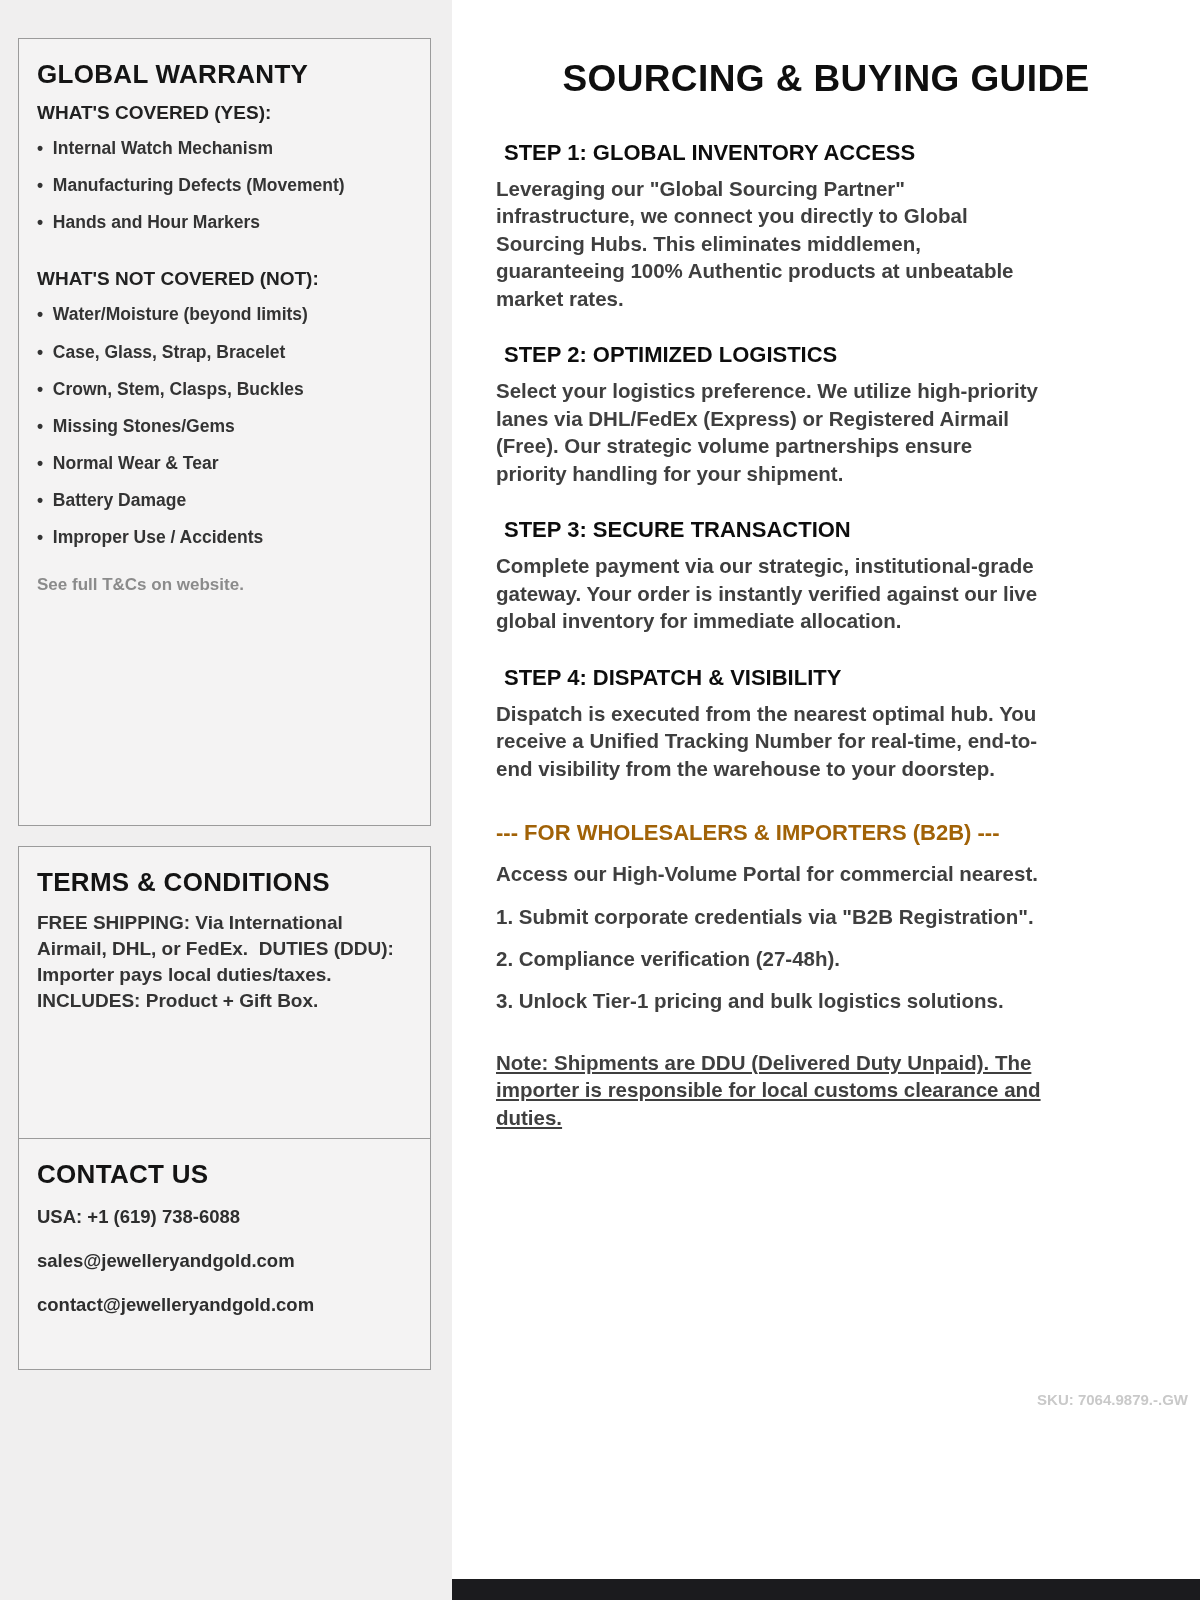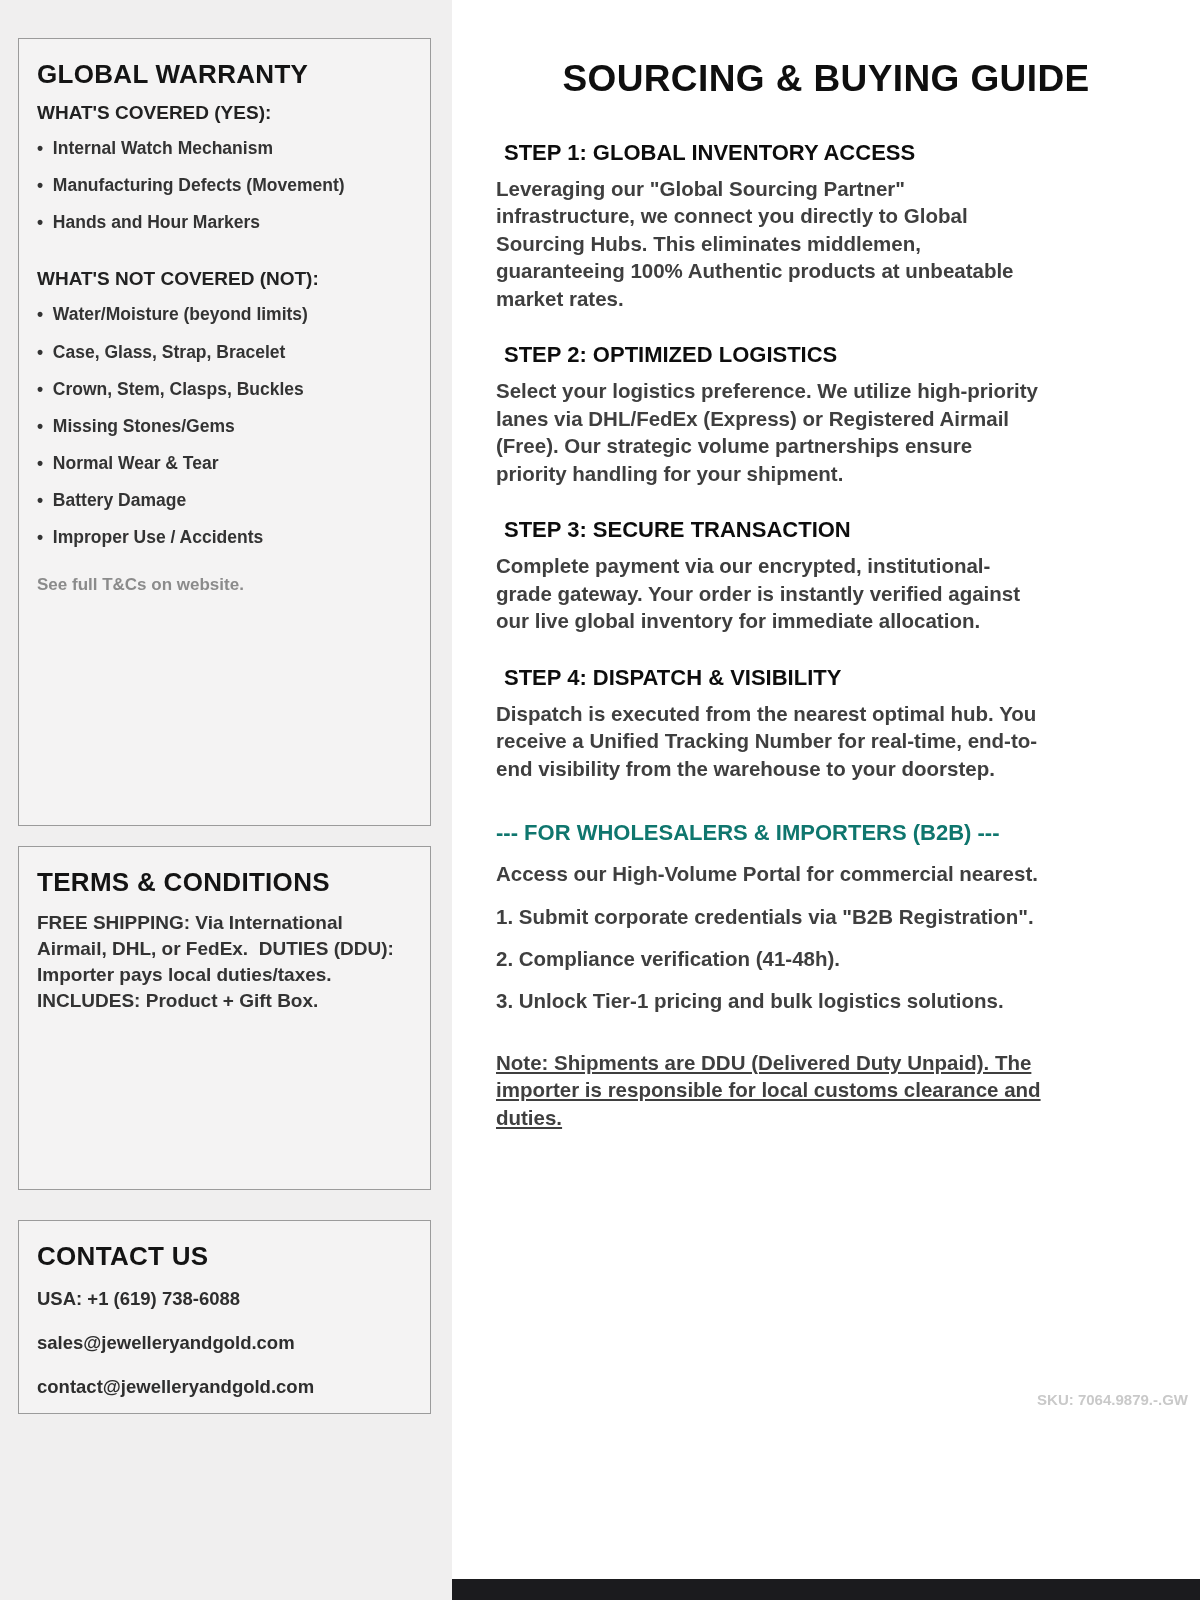--- a/index.html
+++ b/index.html
@@ -22,21 +22,21 @@
   .box {
     position: absolute;
     left: 18px;
     width: 413px;
     background: #f4f3f3;
     border: 1px solid #9b9b9b;
     padding: 20px 18px;
   }
   .box-warranty { top: 38px;  height: 788px; }
   .box-terms    { top: 846px; height: 344px; }
-  .box-contact  { top: 1220px; height: 194px; }
+  .box-contact  { top: 1138px; height: 232px; }
 
   .box-title {
     margin: 0 0 12px 0;
     font-size: 26px;
     font-weight: bold;
     color: #141414;
     letter-spacing: 0.3px;
   }
   .sub-heading {
     margin: 0 0 14px 0;
@@ -113,21 +113,21 @@
     max-width: 545px;
     font-size: 20.5px;
     font-weight: bold;
     color: #3f3f3f;
     line-height: 1.34;
   }
   .b2b-title {
     margin: 38px 0 14px 0;
     font-size: 22px;
     font-weight: bold;
-    color: #0f766e;
+    color: #a16207;
   }
   .b2b-item { margin: 0 0 15px 0; }
   .b2b-intro { margin-bottom: 15px; }
   .b2b-note { margin-top: 34px; text-decoration: underline; }
 
   .sku {
     position: absolute;
     right: 12px;
     bottom: 32px;
     font-size: 15px;
@@ -193,33 +193,33 @@
         <p class="step-body">Leveraging our "Global Sourcing Partner" infrastructure, we connect you directly to Global Sourcing Hubs. This eliminates middlemen, guaranteeing 100% Authentic products at unbeatable market rates.</p>
       </section>
 
       <section class="step">
         <h2 class="step-title">STEP 2: OPTIMIZED LOGISTICS</h2>
         <p class="step-body">Select your logistics preference. We utilize high-priority lanes via DHL/FedEx (Express) or Registered Airmail (Free). Our strategic volume partnerships ensure priority handling for your shipment.</p>
       </section>
 
       <section class="step">
         <h2 class="step-title">STEP 3: SECURE TRANSACTION</h2>
-        <p class="step-body">Complete payment via our encrypted, institutional-grade gateway. Your order is instantly verified against our live global inventory for immediate allocation.</p>
+        <p class="step-body">Complete payment via our strategic, institutional-grade gateway. Your order is instantly verified against our live global inventory for immediate allocation.</p>
       </section>
 
       <section class="step">
         <h2 class="step-title">STEP 4: DISPATCH &amp; VISIBILITY</h2>
         <p class="step-body">Dispatch is executed from the nearest optimal hub. You receive a Unified Tracking Number for real-time, end-to-end visibility from the warehouse to your doorstep.</p>
       </section>
 
       <section>
         <h2 class="b2b-title">--- FOR WHOLESALERS &amp; IMPORTERS (B2B) ---</h2>
         <p class="step-body b2b-intro">Access our High-Volume Portal for commercial nearest.</p>
         <p class="step-body b2b-item">1. Submit corporate credentials via "B2B Registration".</p>
-        <p class="step-body b2b-item">2. Compliance verification (41-48h).</p>
+        <p class="step-body b2b-item">2. Compliance verification (27-48h).</p>
         <p class="step-body b2b-item">3. Unlock Tier-1 pricing and bulk logistics solutions.</p>
         <p class="step-body b2b-note">Note: Shipments are DDU (Delivered Duty Unpaid). The importer is responsible for local customs clearance and duties.</p>
       </section>
 
     </div>
 
     <div class="sku">SKU: 7064.9879.-.GW</div>
   </main>
 
   <div class="footer-bar"></div>

